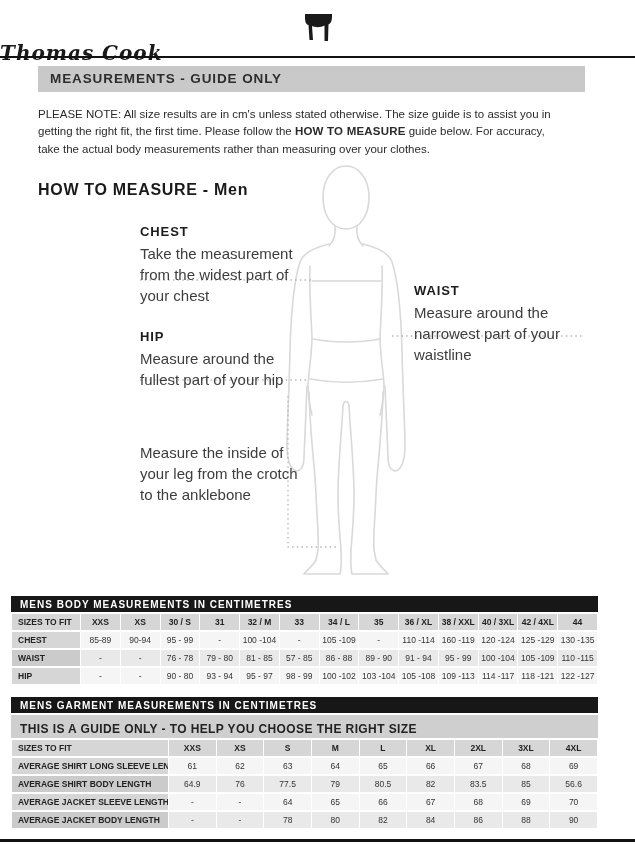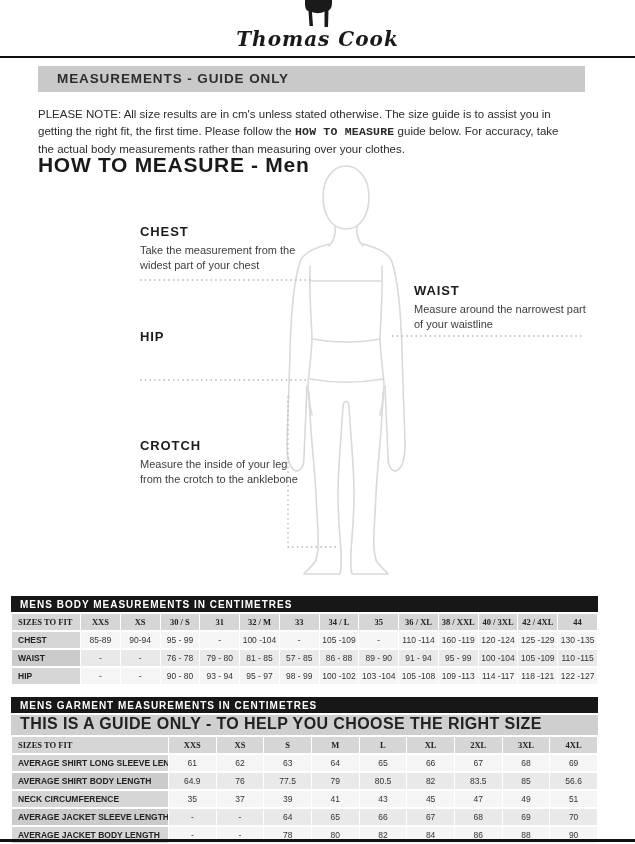--- a/index.html
+++ b/index.html
@@ -3,67 +3,67 @@
 <meta charset="utf-8">
 <style>
   html,body{margin:0;padding:0;}
   body{
     width:635px;height:844px;position:relative;background:#ffffff;
     font-family:"Liberation Sans", sans-serif;color:#1a1a1a;overflow:hidden;
   }
   .abs{position:absolute;}
 
   
-  #logo{top:0;left:0;right:0;text-align:center;}
+  #logo{top:14px;left:0;right:0;}
   #horse-svg{display:block;margin:0 auto;}
   #brand-script{
     font-family:"DejaVu Serif", serif;font-style:italic;font-weight:bold;
     font-size:20px;letter-spacing:1px;margin-top:-3px;color:#191919;
   }
   #top-rule{top:56px;left:0;width:635px;height:2px;background:#121212;}
 
   
   #title-bar{
     left:38px;top:66px;width:547px;height:26px;box-sizing:border-box;
-    background:var(--header_bar_bg,#c9c9c9);line-height:26px;padding-left:19px;
+    background:var(--header_bar_bg,#c9c9c9);line-height:26px;padding-left:12px;
     font-weight:bold;font-size:13.5px;letter-spacing:0.9px;color:#2d2d2d;
   }
 
   
   #note{left:38px;top:106px;width:527px;font-size:11.5px;line-height:1.5;color:#2b2b2b;}
-  #note b{letter-spacing:0.2px;font-family:Liberation Mono, monospace;}
-
-  
-  #htm-heading{left:38px;top:153px;font-size:21px;font-weight:bold;letter-spacing:0.7px;}
+  #note b{letter-spacing:0.2px;}
+
+  
+  #htm-heading{left:38px;top:181px;font-size:16px;font-weight:bold;letter-spacing:0.7px;}
 
   .m-label{z-index:2;}
   .m-title{font-weight:bold;font-size:13px;letter-spacing:0.9px;color:#1c1c1c;}
-  .m-text{font-size:11px;color:#3d3d3d;line-height:1.4;margin-top:4px;}
+  .m-text{font-size:15px;color:#3d3d3d;line-height:1.4;margin-top:4px;}
   #label-chest{left:140px;top:224px;width:168px;}
   #label-waist{left:414px;top:283px;width:178px;}
   #label-hip{left:140px;top:329px;width:150px;}
   #label-crotch{left:140px;top:438px;width:158px;}
 
   #diagram{left:0;top:0;pointer-events:none;}
 
   
   .tbl-wrap{left:11px;width:587px;}
   #body-table-wrap{top:596px;}
   #garment-table-wrap{top:697px;}
   .tbl-title{
     background:var(--table_title_bg,#171717);color:#fff;font-size:10px;font-weight:bold;
     letter-spacing:1px;padding:3px 9px 2px;
   }
   .tbl-subtitle{
-    background:var(--subtitle_bar_bg,#cfcfcf);color:#222;font-size:16px;font-weight:bold;
-    letter-spacing:0.4px;padding:0 9px 2px;margin-top:2px;
+    background:var(--subtitle_bar_bg,#cfcfcf);color:#222;font-size:12px;font-weight:bold;
+    letter-spacing:0.4px;padding:7px 9px 2px;margin-top:2px;
   }
   table{width:100%;border-collapse:separate;border-spacing:1px 2px;table-layout:fixed;}
   th,td{font-size:8.5px;padding:3px 0;text-align:center;overflow:hidden;white-space:nowrap;}
-  thead th{background:var(--cell_header_bg,#d6d6d6);font-weight:bold;color:#222;font-family:Liberation Serif, serif;}
+  thead th{background:var(--cell_header_bg,#d6d6d6);font-weight:bold;color:#222;}
   th.row-label{background:#d6d6d6;text-align:left;padding-left:6px;font-weight:bold;color:#222;}
   tbody tr:nth-child(even) th.row-label{background:#cbcbcb;}
   tbody tr:nth-child(odd) td{background:#f5f5f5;color:#333;}
   tbody tr:nth-child(even) td{background:#e9e9e9;color:#333;}
   #body-table thead th:first-child{width:62px;text-align:left;padding-left:6px;}
   #garment-table thead th:first-child{width:150px;text-align:left;padding-left:6px;}
 
   #bottom-rule{top:839px;left:0;width:635px;height:3px;background:#121212;}
 </style>
 </head>
@@ -122,23 +122,23 @@
 <div class="abs m-label" id="label-chest">
   <div class="m-title">CHEST</div>
   <div class="m-text">Take the measurement from the widest part of your chest</div>
 </div>
 <div class="abs m-label" id="label-waist">
   <div class="m-title">WAIST</div>
   <div class="m-text">Measure around the narrowest part of  your waistline</div>
 </div>
 <div class="abs m-label" id="label-hip">
   <div class="m-title">HIP</div>
+  <div class="m-text">Measure around the fullest part of your hip</div>
 </div>
 <div class="abs m-label" id="label-crotch">
-  <div class="m-title">CROTCH</div>
   <div class="m-text">Measure the inside of your leg from the crotch to the anklebone</div>
 </div>
 
 <div class="abs tbl-wrap" id="body-table-wrap">
   <div class="tbl-title">MENS BODY MEASUREMENTS IN CENTIMETRES</div>
   <table id="body-table">
     <thead>
         <tr>
           <th>SIZES TO FIT</th>
           <th>XXS</th>
@@ -246,32 +246,20 @@
           <td>76</td>
           <td>77.5</td>
           <td>79</td>
           <td>80.5</td>
           <td>82</td>
           <td>83.5</td>
           <td>85</td>
           <td>56.6</td>
         </tr>
         <tr>
-          <th class="row-label">NECK CIRCUMFERENCE</th>
-          <td>35</td>
-          <td>37</td>
-          <td>39</td>
-          <td>41</td>
-          <td>43</td>
-          <td>45</td>
-          <td>47</td>
-          <td>49</td>
-          <td>51</td>
-        </tr>
-        <tr>
           <th class="row-label">AVERAGE JACKET SLEEVE LENGTH</th>
           <td>-</td>
           <td>-</td>
           <td>64</td>
           <td>65</td>
           <td>66</td>
           <td>67</td>
           <td>68</td>
           <td>69</td>
           <td>70</td>

